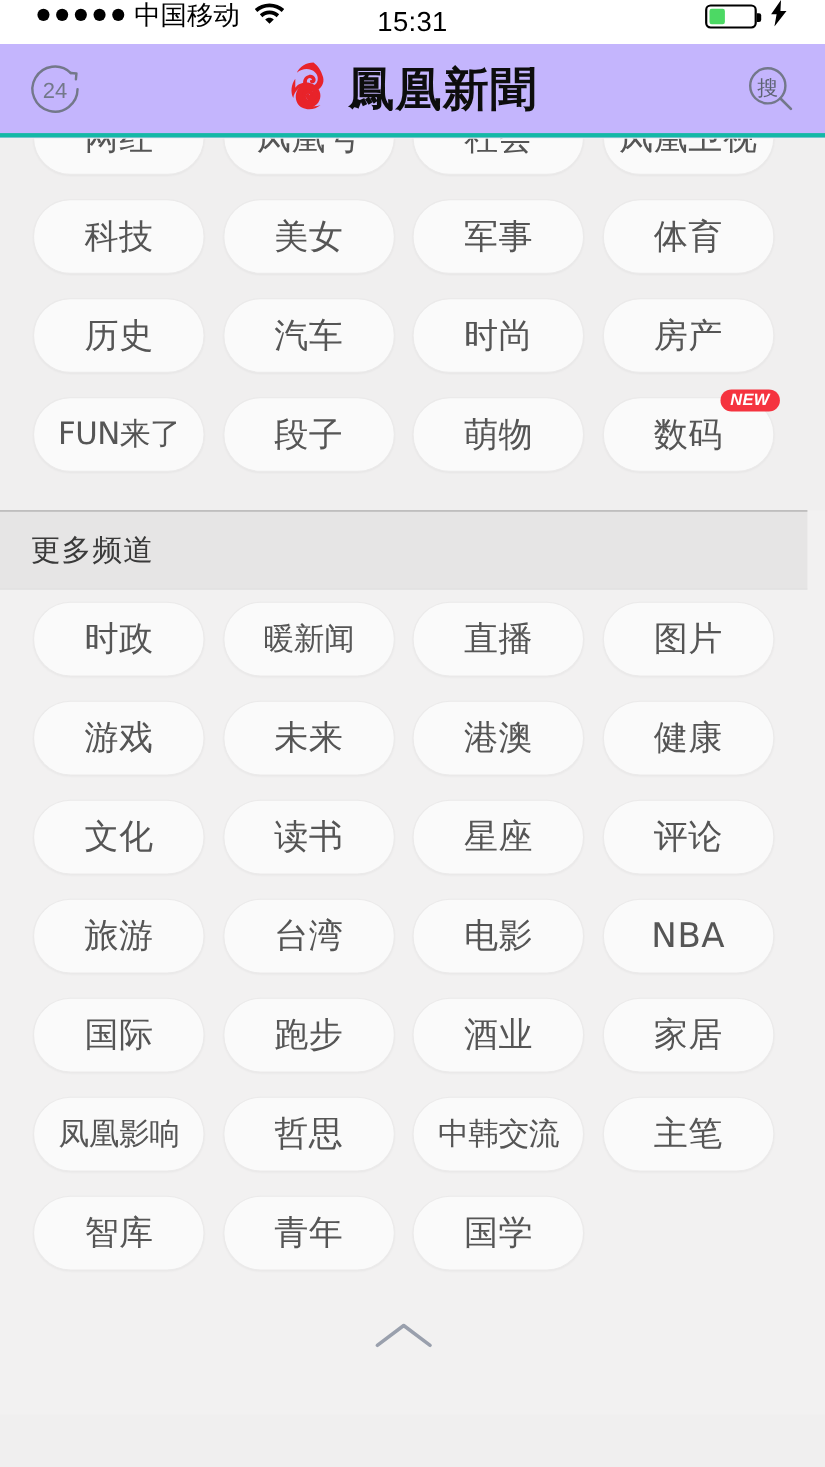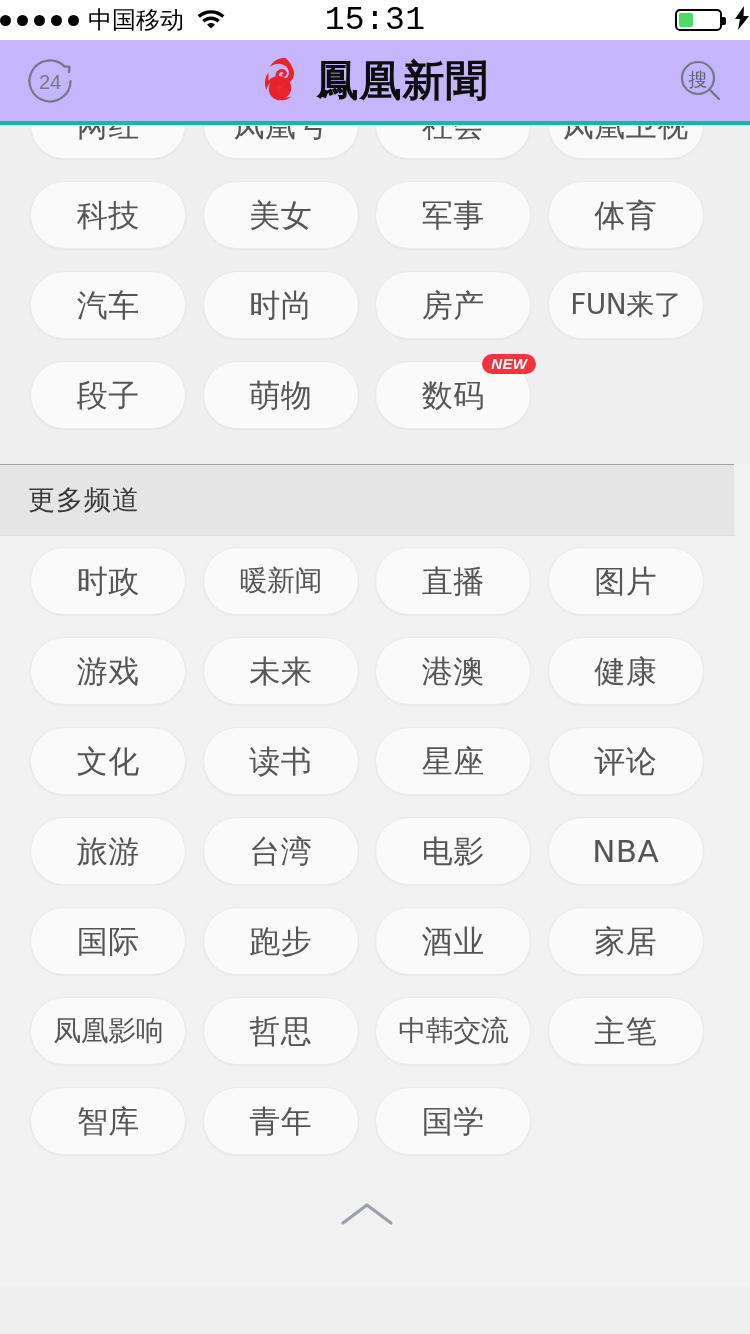--- a/index.html
+++ b/index.html
@@ -21,22 +21,22 @@
     background: #f0efef;
     overflow: hidden;
   }
 
   
   .statusbar {
     position: relative;
     height: 40px;
     background: #ffffff;
     display: flex;
-    align-items: center;
-    padding: 0 0;
+    align-items: flex-start;
+    padding: 0 34px;
     box-sizing: border-box;
     color: #000;
   }
   .sb-left {
     display: flex;
     align-items: center;
     gap: 9px;
     flex: 0 0 auto;
   }
   .sb-dots {
@@ -66,24 +66,24 @@
     left: 0;
     right: 0;
     top: 0;
     bottom: 0;
     display: flex;
     align-items: center;
     justify-content: center;
     pointer-events: none;
   }
   .sb-time {
-    font-size: 33px;
+    font-size: 25px;
     font-weight: 400;
     letter-spacing: 0.3px;
-    font-family: Liberation Mono, monospace;
+    font-family: Liberation Sans, sans-serif;
   }
   .sb-right {
     margin-left: auto;
     display: flex;
     align-items: center;
     gap: 5px;
     z-index: 2;
   }
   .battery {
     position: relative;
@@ -393,20 +393,25 @@
               <span class="chip-label">军事</span>
             </div>
           </div>
           <div class="chip-cell">
             <div class="chip">
               <span class="chip-label">体育</span>
             </div>
           </div>
           <div class="chip-cell">
             <div class="chip">
+              <span class="chip-label">历史</span>
+            </div>
+          </div>
+          <div class="chip-cell">
+            <div class="chip">
               <span class="chip-label">汽车</span>
             </div>
           </div>
           <div class="chip-cell">
             <div class="chip">
               <span class="chip-label">时尚</span>
             </div>
           </div>
           <div class="chip-cell">
             <div class="chip">

